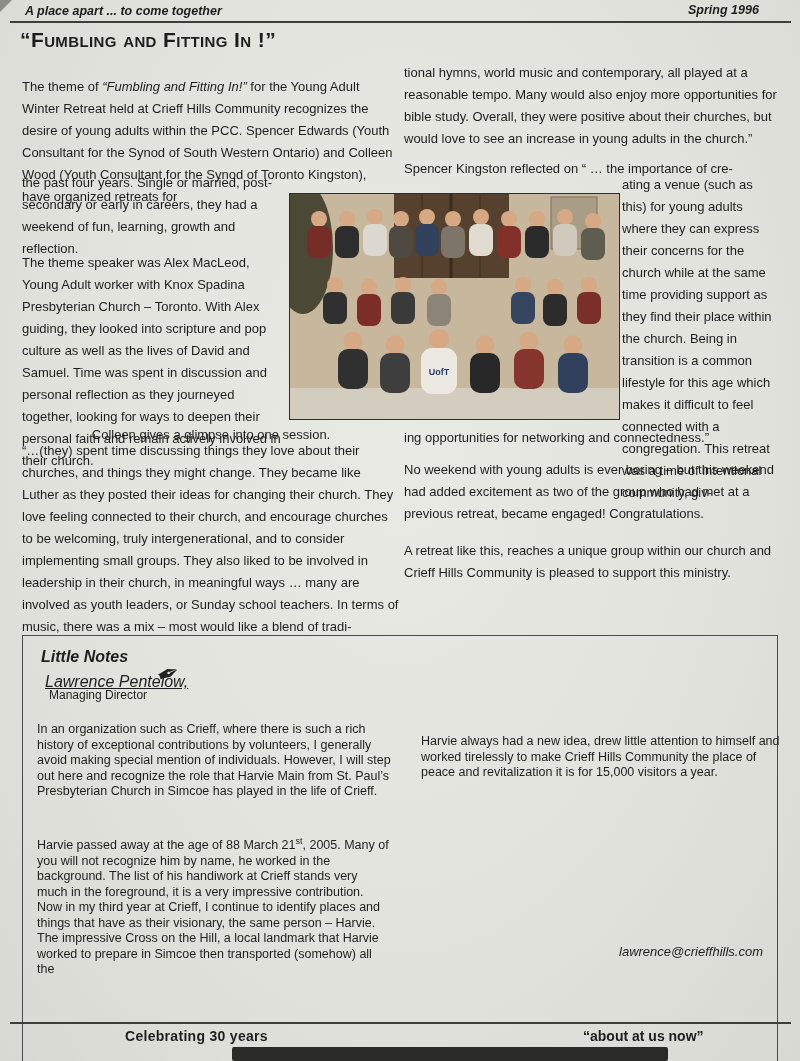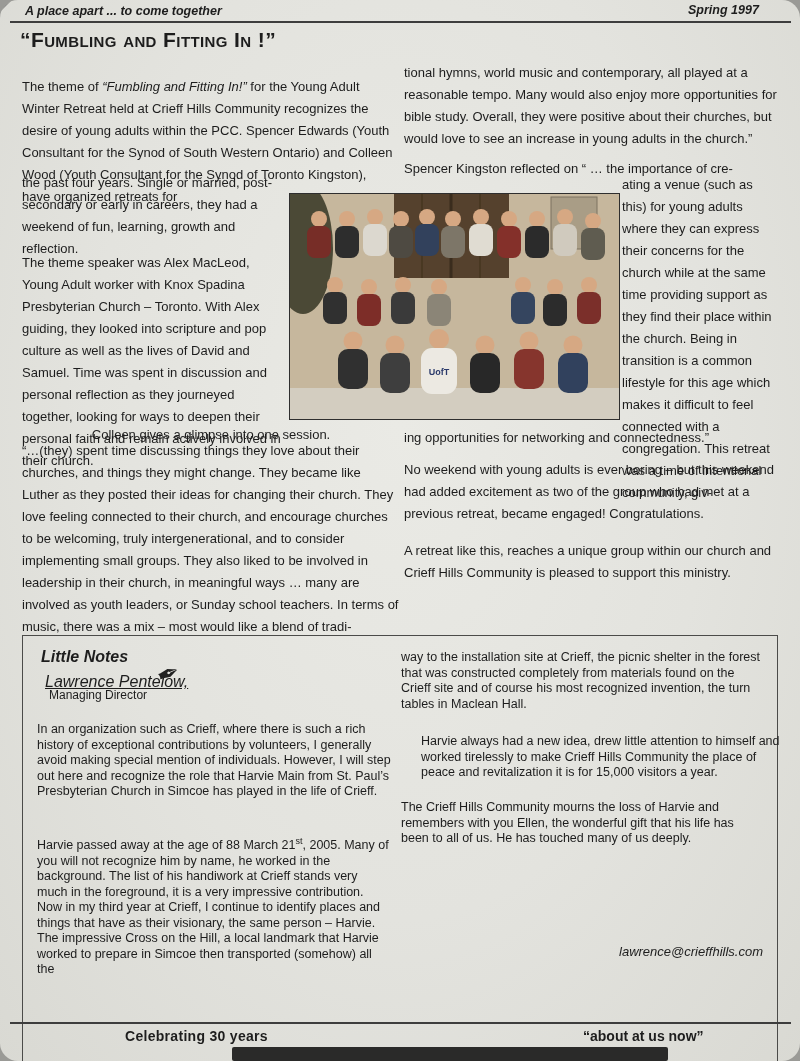--- a/index.html
+++ b/index.html
@@ -5,21 +5,20 @@
   * { margin:0; padding:0; box-sizing:border-box; }
   html,body { width:800px; height:1061px; }
   body {
     font-family:"Liberation Sans", sans-serif;
     background:#9a9a96;
   }
   .page {
     position:relative; width:800px; height:1061px; overflow:hidden;
     background: radial-gradient(ellipse at 50% 40%, #eaeae5 0%, #e3e3de 55%, #d9d9d3 100%);
     color:#1d1d1d;
-    border-radius:18px;
   }
   .abs { position:absolute; }
 
   
   .tagline { left:25px; top:4px; font-size:12.5px; font-style:italic; font-weight:600; }
   .issue   { left:688px; top:3px; font-size:12.5px; font-style:italic; font-weight:600; }
   .rule    { height:2px; background:#3d3d3d; }
   .top-rule    { left:10px; top:21px; width:781px; }
   .bottom-rule { left:10px; top:1022px; width:781px; }
   .corner-artifact { left:0; top:0; width:0; height:0;
@@ -72,21 +71,21 @@
   .scan-bar { left:232px; top:1047px; width:436px; height:14px; background:#2a2a29; border-radius:2px; }
 </style>
 </head>
 <body>
 
 <div class="page">
 
   <div class="abs corner-artifact"></div>
 
   <div class="abs tagline">A place apart ... to come together</div>
-  <div class="abs issue">Spring 1997</div>
+  <div class="abs issue">Spring 1996</div>
   <div class="abs rule top-rule"></div>
 
   <h1 class="abs title">“Fumbling and Fitting In !”</h1>
 
   <p class="abs body lp1"><span>The theme of </span><em>“Fumbling and Fitting In!”</em><span> for the Young Adult Winter Retreat held at Crieff Hills Community recognizes the desire of young adults within the PCC.  Spencer Edwards (Youth Consultant for the Synod of South Western Ontario) and Colleen Wood (Youth Consultant for the Synod of Toronto Kingston), have organized retreats for</span></p>
   <p class="abs body lp2">the past four years.  Single or married, post-secondary or early in careers, they had a weekend of fun, learning, growth and reflection.</p>
   <p class="abs body lp3">The theme speaker was Alex MacLeod, Young Adult worker with Knox Spadina Presbyterian Church – Toronto.  With Alex guiding, they looked into scripture and pop culture as well as the lives of David and Samuel.  Time was spent in discussion and personal reflection as they journeyed together, looking for ways to deepen their personal faith and remain actively involved in their church.</p>
   <p class="abs body lp4lead">Colleen gives a glimpse into one session.</p>
   <p class="abs body lp4">“…(they) spent time discussing things they love about their churches, and things they might change.  They became like Luther as they posted their ideas for changing their church.  They love feeling connected to their church, and encourage churches to be welcoming, truly intergenerational, and to consider implementing small groups. They also liked to be involved in leadership in their church, in meaningful ways … many are involved as youth leaders, or Sunday school teachers.  In terms of music, there was a mix – most would like a blend of tradi-</p>
 
@@ -157,23 +156,21 @@
 
   <section class="abs notes-box">
     <h2 class="abs ln-heading">Little Notes</h2>
     <div class="abs ln-name">Lawrence Pentelow,</div>
     <div class="abs ln-role">Managing Director</div>
     <div class="abs pen-icon">✒</div>
 
     <p class="abs body ln-lp1">In an organization such as Crieff, where there is such a rich history of exceptional contributions by volunteers, I generally avoid making special mention of individuals.  However, I will step out  here and recognize the role that Harvie Main from St. Paul’s Presbyterian Church in Simcoe has played in the life of Crieff.</p>
     <p class="abs body ln-lp2"><span>Harvie passed away at the age of 88  March 21</span><sup class="st">st</sup><span>, 2005.  Many of you will not recognize him by name, he worked in the background. The list of his handiwork at Crieff stands very much in the foreground, it is a very impressive contribution.  Now in my third year at Crieff, I continue to identify places and things that have as their visionary, the same person – Harvie.  The impressive Cross on the Hill, a local landmark that Harvie worked to prepare in Simcoe then transported (somehow) all the</span></p>
 
-    <p class="abs body ln-rp1">way to the installation site at Crieff, the picnic shelter in the forest that was constructed completely from materials found on the Crieff site and of course his most recognized invention, the turn tables in Maclean Hall.</p>
     <p class="abs body ln-rp2">Harvie always had a new idea, drew little attention to himself and worked tirelessly to make Crieff Hills Community the place of peace and revitalization it is for 15,000 visitors a year.</p>
-    <p class="abs body ln-rp3">The Crieff Hills Community mourns the loss of Harvie and remembers with you Ellen, the wonderful gift that his life has been to all of us.  He has touched many of us deeply.</p>
     <div class="abs ln-email">lawrence@crieffhills.com</div>
   </section>
 
   <div class="abs rule bottom-rule"></div>
   <div class="abs footer-left">Celebrating 30 years</div>
   <div class="abs footer-right">“about at us now”</div>
   <div class="abs scan-bar"></div>
 
 </div>
 

